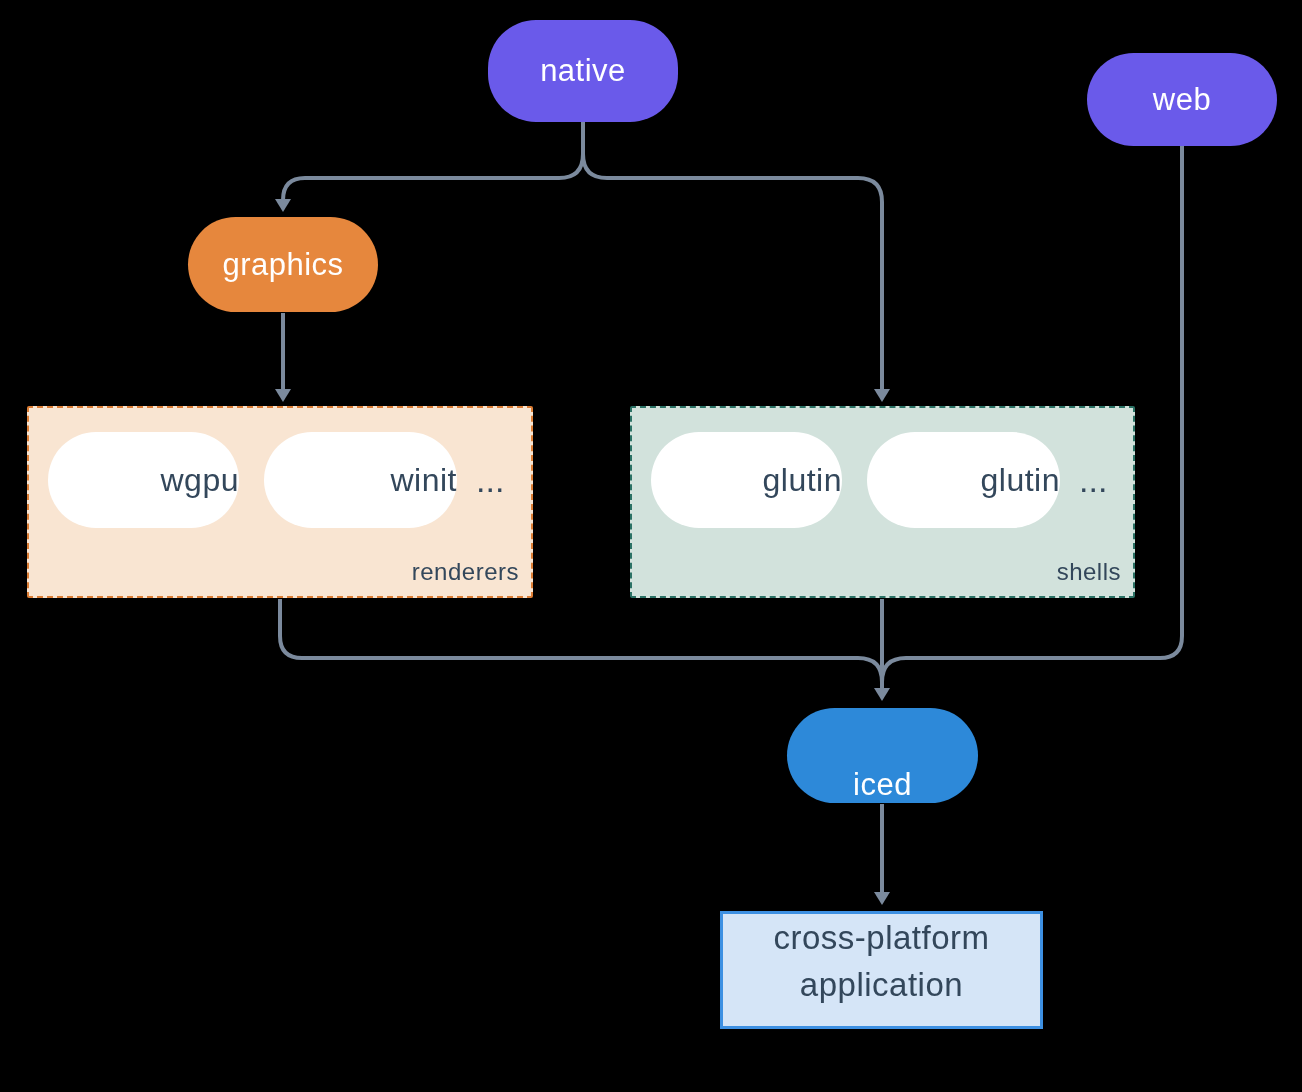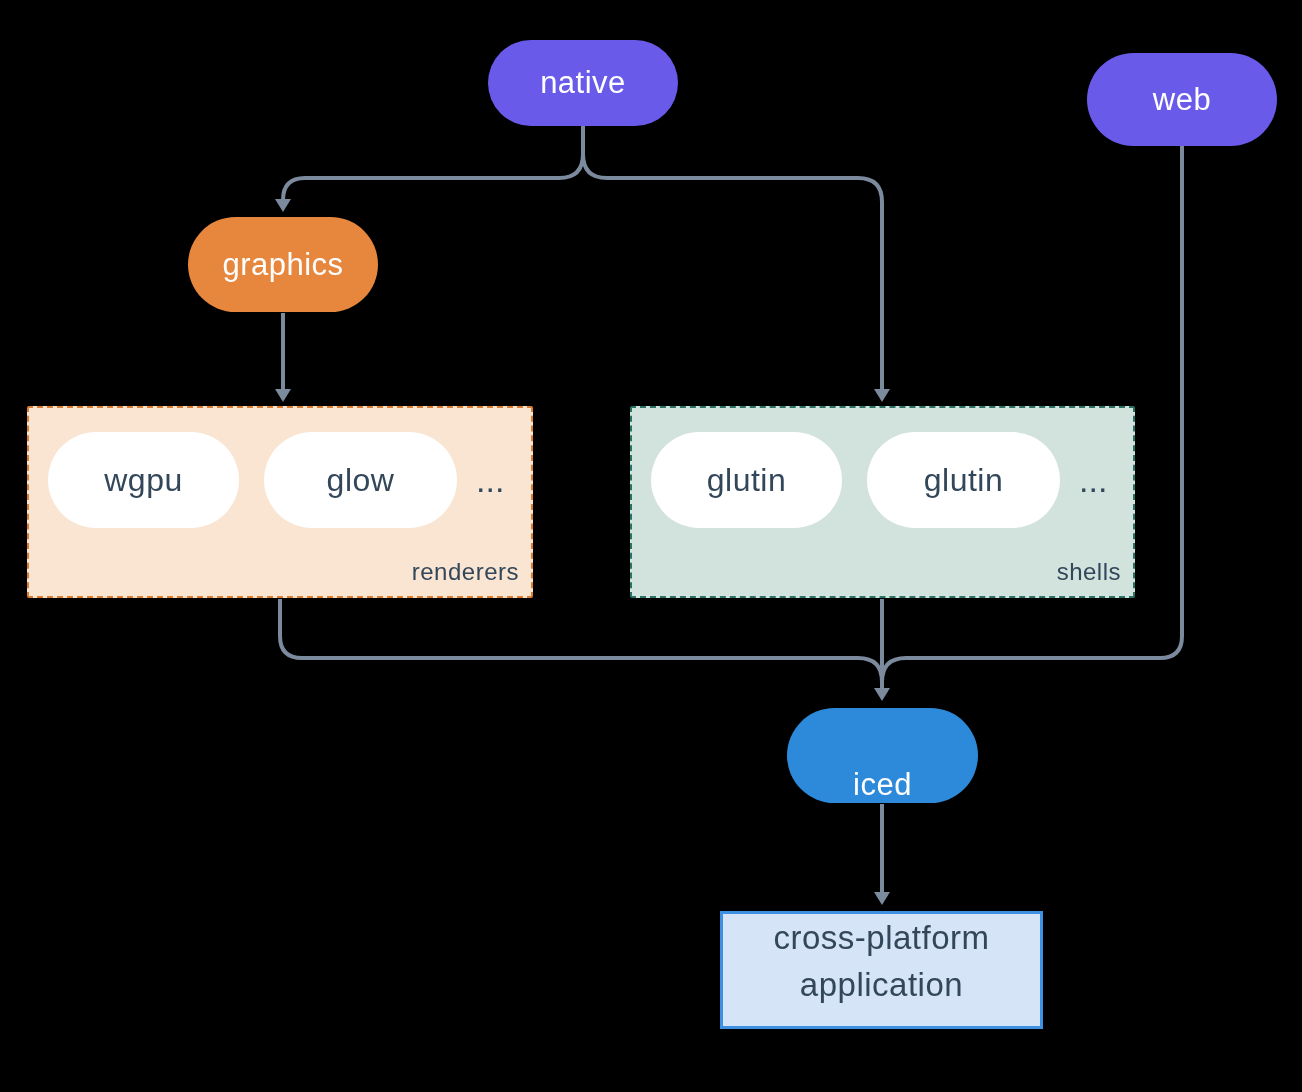--- a/index.html
+++ b/index.html
@@ -42,23 +42,23 @@
     display: flex;
     align-items: center;
     justify-content: center;
     border-radius: 48px;
     font-size: 31px;
     letter-spacing: 0.5px;
   }
   .pill-purple { background: var(--node-purple); color: var(--light-text); }
   .pill-orange { background: var(--node-orange); color: var(--light-text); }
   .pill-blue   { background: var(--node-blue);   color: var(--light-text); align-items: flex-end; }
-  .pill-white  { background: var(--pill-white);  color: var(--dark-text); font-size: 32px; }
+  .pill-white  { background: var(--pill-white);  color: var(--dark-text); font-size: 32px; justify-content: flex-end; }
 
-  #node-native   { left: 488px;  top: 40px;  width: 190px; height: 86px; }
+  #node-native   { left: 488px;  top: 20px;  width: 190px; height: 102px; }
   #node-web      { left: 1087px; top: 25px;  width: 190px; height: 93px; margin-top: 28px; }
   #node-graphics { left: 188px;  top: 217px; width: 190px; height: 95px; }
   #node-iced     { left: 787px;  top: 708px; width: 191px; height: 95px; }
 
   .groupbox {
     position: absolute;
     top: 406px;
     height: 192px;
     border-radius: 2px;
   }
@@ -143,21 +143,21 @@
 
   <div id="node-graphics" class="pill pill-orange">
     <span>graphics</span>
   </div>
 
   <div id="group-renderers" class="groupbox">
     <div class="pill pill-white group-pill-1">
       <span>wgpu</span>
     </div>
     <div class="pill pill-white group-pill-2">
-      <span>glow</span>
+      <span>winit</span>
     </div>
     <span class="group-ellipsis">...</span>
     <span class="group-label">renderers</span>
   </div>
 
   <div id="group-shells" class="groupbox">
     <div class="pill pill-white group-pill-1">
       <span>glutin</span>
     </div>
     <div class="pill pill-white group-pill-2">

